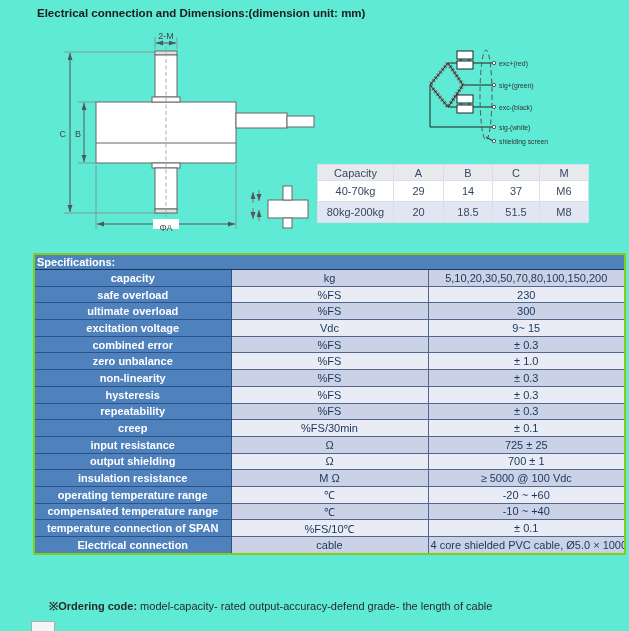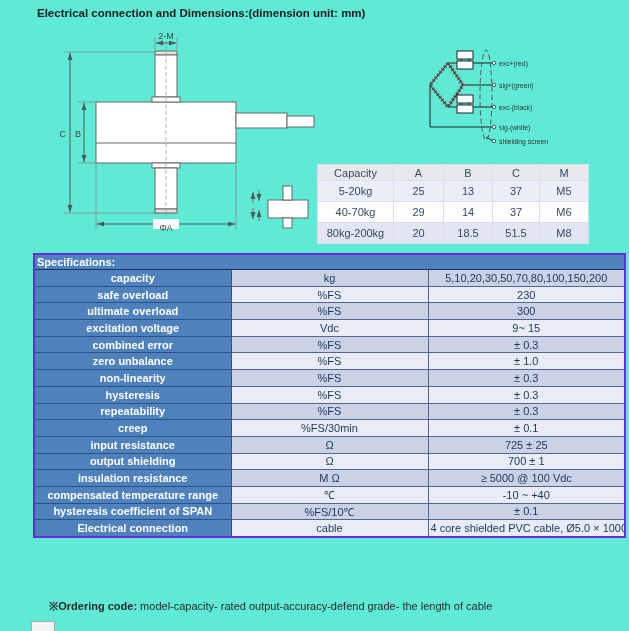--- a/index.html
+++ b/index.html
@@ -28,21 +28,21 @@
   .spec{position:absolute;left:33px;top:253px;width:593px;font-size:11px;}
   .spec th.hdr{background:#4f81bd;color:#fff;text-align:left;font-size:11px;
                font-weight:bold;height:14px;padding:0 2px;border:1px solid #17365d;}
   .spec td{height:15.7px;padding:0 2px;border:1px solid #52678f;text-align:center;
            white-space:nowrap;overflow:hidden;}
   .spec td.lbl{width:198px;background:#4f81bd;color:#fff;font-weight:600;border-color:#2b5288;}
   .spec td.u{width:79px;color:#17365d;}
   .spec td.v{color:#17365d;}
   .spec tbody tr:nth-child(odd) td.u,.spec tbody tr:nth-child(odd) td.v{background:#cbd2e6;}
   .spec tbody tr:nth-child(even) td.u,.spec tbody tr:nth-child(even) td.v{background:#e9ecf4;}
-  .spec{border:2px solid #6d28d9;}
+  .spec{border:2px solid #84cc16;}
 
   
   .note{position:absolute;left:37px;top:598px;font-size:11px;color:#2a2a2a;margin-left:12px;}
   .note .b{font-weight:bold;}
 
   
   .frag{position:absolute;left:31px;top:621px;width:22px;height:12px;
         border:1px solid #aaa;background:#f5f5f7;}
 </style>
 </head>
@@ -169,27 +169,20 @@
     <thead>
       <tr>
         <th>Capacity</th>
         <th>A</th>
         <th>B</th>
         <th>C</th>
         <th>M</th>
       </tr>
     </thead>
     <tbody>
-      <tr class="r0">
-        <td>5-20kg</td>
-        <td>25</td>
-        <td>13</td>
-        <td>37</td>
-        <td>M5</td>
-      </tr>
       <tr class="r1">
         <td>40-70kg</td>
         <td>29</td>
         <td>14</td>
         <td>37</td>
         <td>M6</td>
       </tr>
       <tr class="r2">
         <td>80kg-200kg</td>
         <td>20</td>
@@ -266,26 +259,31 @@
           <td class="lbl">output shielding</td>
           <td class="u">Ω</td>
           <td class="v">700 ± 1</td>
         </tr>
       <tr>
           <td class="lbl">insulation resistance</td>
           <td class="u">M Ω</td>
           <td class="v">≥ 5000 @ 100 Vdc</td>
         </tr>
       <tr>
+          <td class="lbl">operating temperature range</td>
+          <td class="u">℃</td>
+          <td class="v">-20 ~ +60</td>
+        </tr>
+      <tr>
           <td class="lbl">compensated temperature range</td>
           <td class="u">℃</td>
           <td class="v">-10 ~ +40</td>
         </tr>
       <tr>
-          <td class="lbl">hysteresis coefficient of SPAN</td>
+          <td class="lbl">temperature connection of SPAN</td>
           <td class="u">%FS/10℃</td>
           <td class="v">± 0.1</td>
         </tr>
       <tr>
           <td class="lbl">Electrical connection</td>
           <td class="u">cable</td>
           <td class="v">4 core shielded PVC cable, Ø5.0 × 1000 mm</td>
         </tr>
     </tbody>
   </table>

